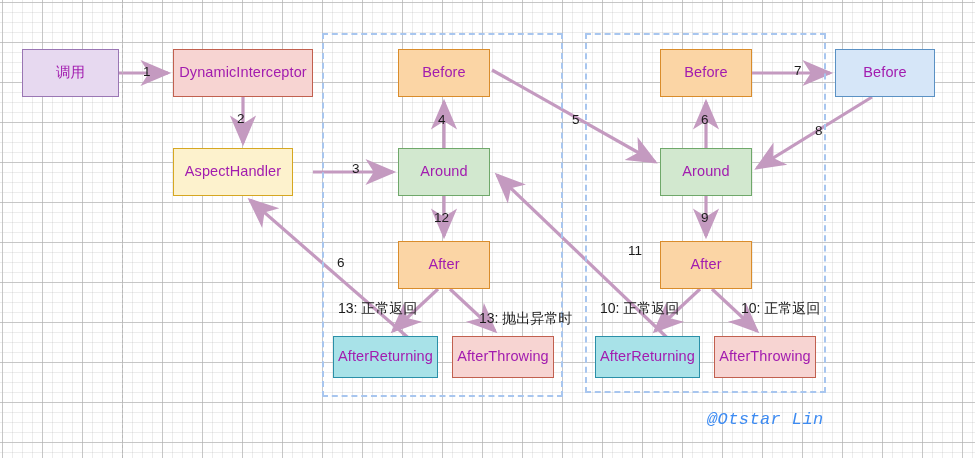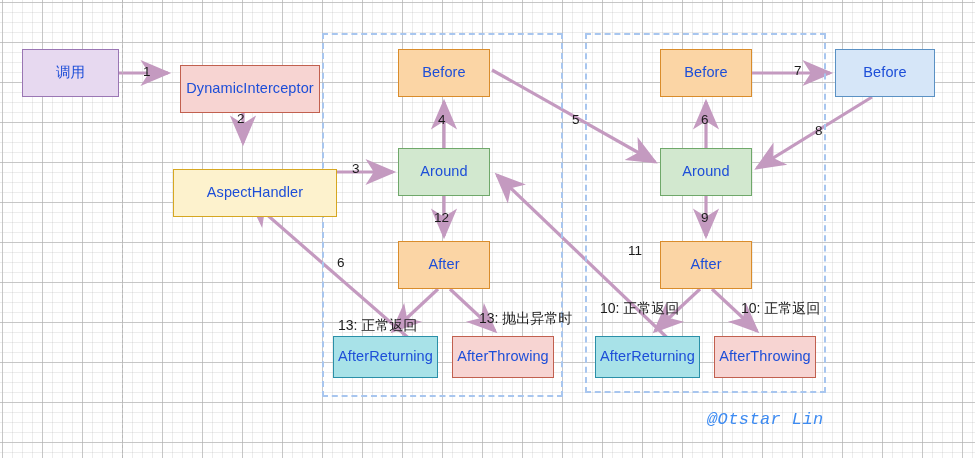--- a/index.html
+++ b/index.html
@@ -28,21 +28,21 @@
     width: 975px;
     height: 458px;
   }
   .node {
     position: absolute;
     box-sizing: border-box;
     display: flex;
     align-items: center;
     justify-content: center;
     font-size: 14.5px;
-    color: #1d4ed8;
+    color: #a21caf;
     text-align: center;
     line-height: 1.1;
     letter-spacing: 0.1px;
   }
   .node span { pointer-events: none; }
   .edge-label {
     position: absolute;
     font-size: 13.5px;
     color: #1b1b1b;
     white-space: nowrap;
@@ -122,25 +122,25 @@
 
   <div class="page-divider" style="left:122px;"></div>
 
   <div class="group-box" style="left:322px; top:33px; width:241px; height:364px;"></div>
   <div class="group-box" style="left:585px; top:33px; width:241px; height:360px;"></div>
 
   <div class="node" style="left:22px; top:49px; width:97px; height:48px; background:#e7d9f0; border:1.6px solid #9a76b4;">
     <span>调用</span>
   </div>
 
-  <div class="node" style="left:180px; top:49px; width:140px; height:48px; background:#f7d4d2; border:1.6px solid #c1604f;margin-top:16px;">
+  <div class="node" style="left:173px; top:49px; width:140px; height:48px; background:#f7d4d2; border:1.6px solid #c1604f;">
     <span>DynamicInterceptor</span>
   </div>
 
-  <div class="node" style="left:173px; top:148px; width:164px; height:48px; background:#fdf2cd; border:1.6px solid #d6a721;margin-top:21px;">
+  <div class="node" style="left:173px; top:148px; width:120px; height:48px; background:#fdf2cd; border:1.6px solid #d6a721;">
     <span>AspectHandler</span>
   </div>
 
   <div class="node" style="left:398px; top:49px; width:92px; height:48px; background:#fbd5a5; border:1.6px solid #d98c2b;">
     <span>Before</span>
   </div>
 
   <div class="node" style="left:398px; top:148px; width:92px; height:48px; background:#d2e8cf; border:1.6px solid #6fa86a;">
     <span>Around</span>
   </div>
@@ -186,20 +186,20 @@
   <div class="edge-label" style="left:352px; top:162px;">3</div>
   <div class="edge-label" style="left:438px; top:113px;">4</div>
   <div class="edge-label" style="left:572px; top:113px;">5</div>
   <div class="edge-label" style="left:701px; top:113px;">6</div>
   <div class="edge-label" style="left:794px; top:64px;">7</div>
   <div class="edge-label" style="left:815px; top:124px;">8</div>
   <div class="edge-label" style="left:701px; top:211px;">9</div>
   <div class="edge-label" style="left:434px; top:211px;">12</div>
   <div class="edge-label" style="left:592px; top:244px;margin-left:36px;">11</div>
   <div class="edge-label" style="left:337px; top:256px;">6</div>
-  <div class="edge-label cjk" style="left:338px; top:318px;">13: 正常返回</div>
+  <div class="edge-label cjk" style="left:338px; top:301px;">13: 正常返回</div>
   <div class="edge-label cjk" style="left:479px; top:311px;">13: 抛出异常时</div>
   <div class="edge-label cjk" style="left:600px; top:301px;">10: 正常返回</div>
   <div class="edge-label cjk" style="left:741px; top:301px;">10: 正常返回</div>
 
   <div class="watermark" style="left:707px; top:410px;font-family:Liberation Mono, monospace;">@Otstar Lin</div>
 
 </div>
 
 </body></html>

